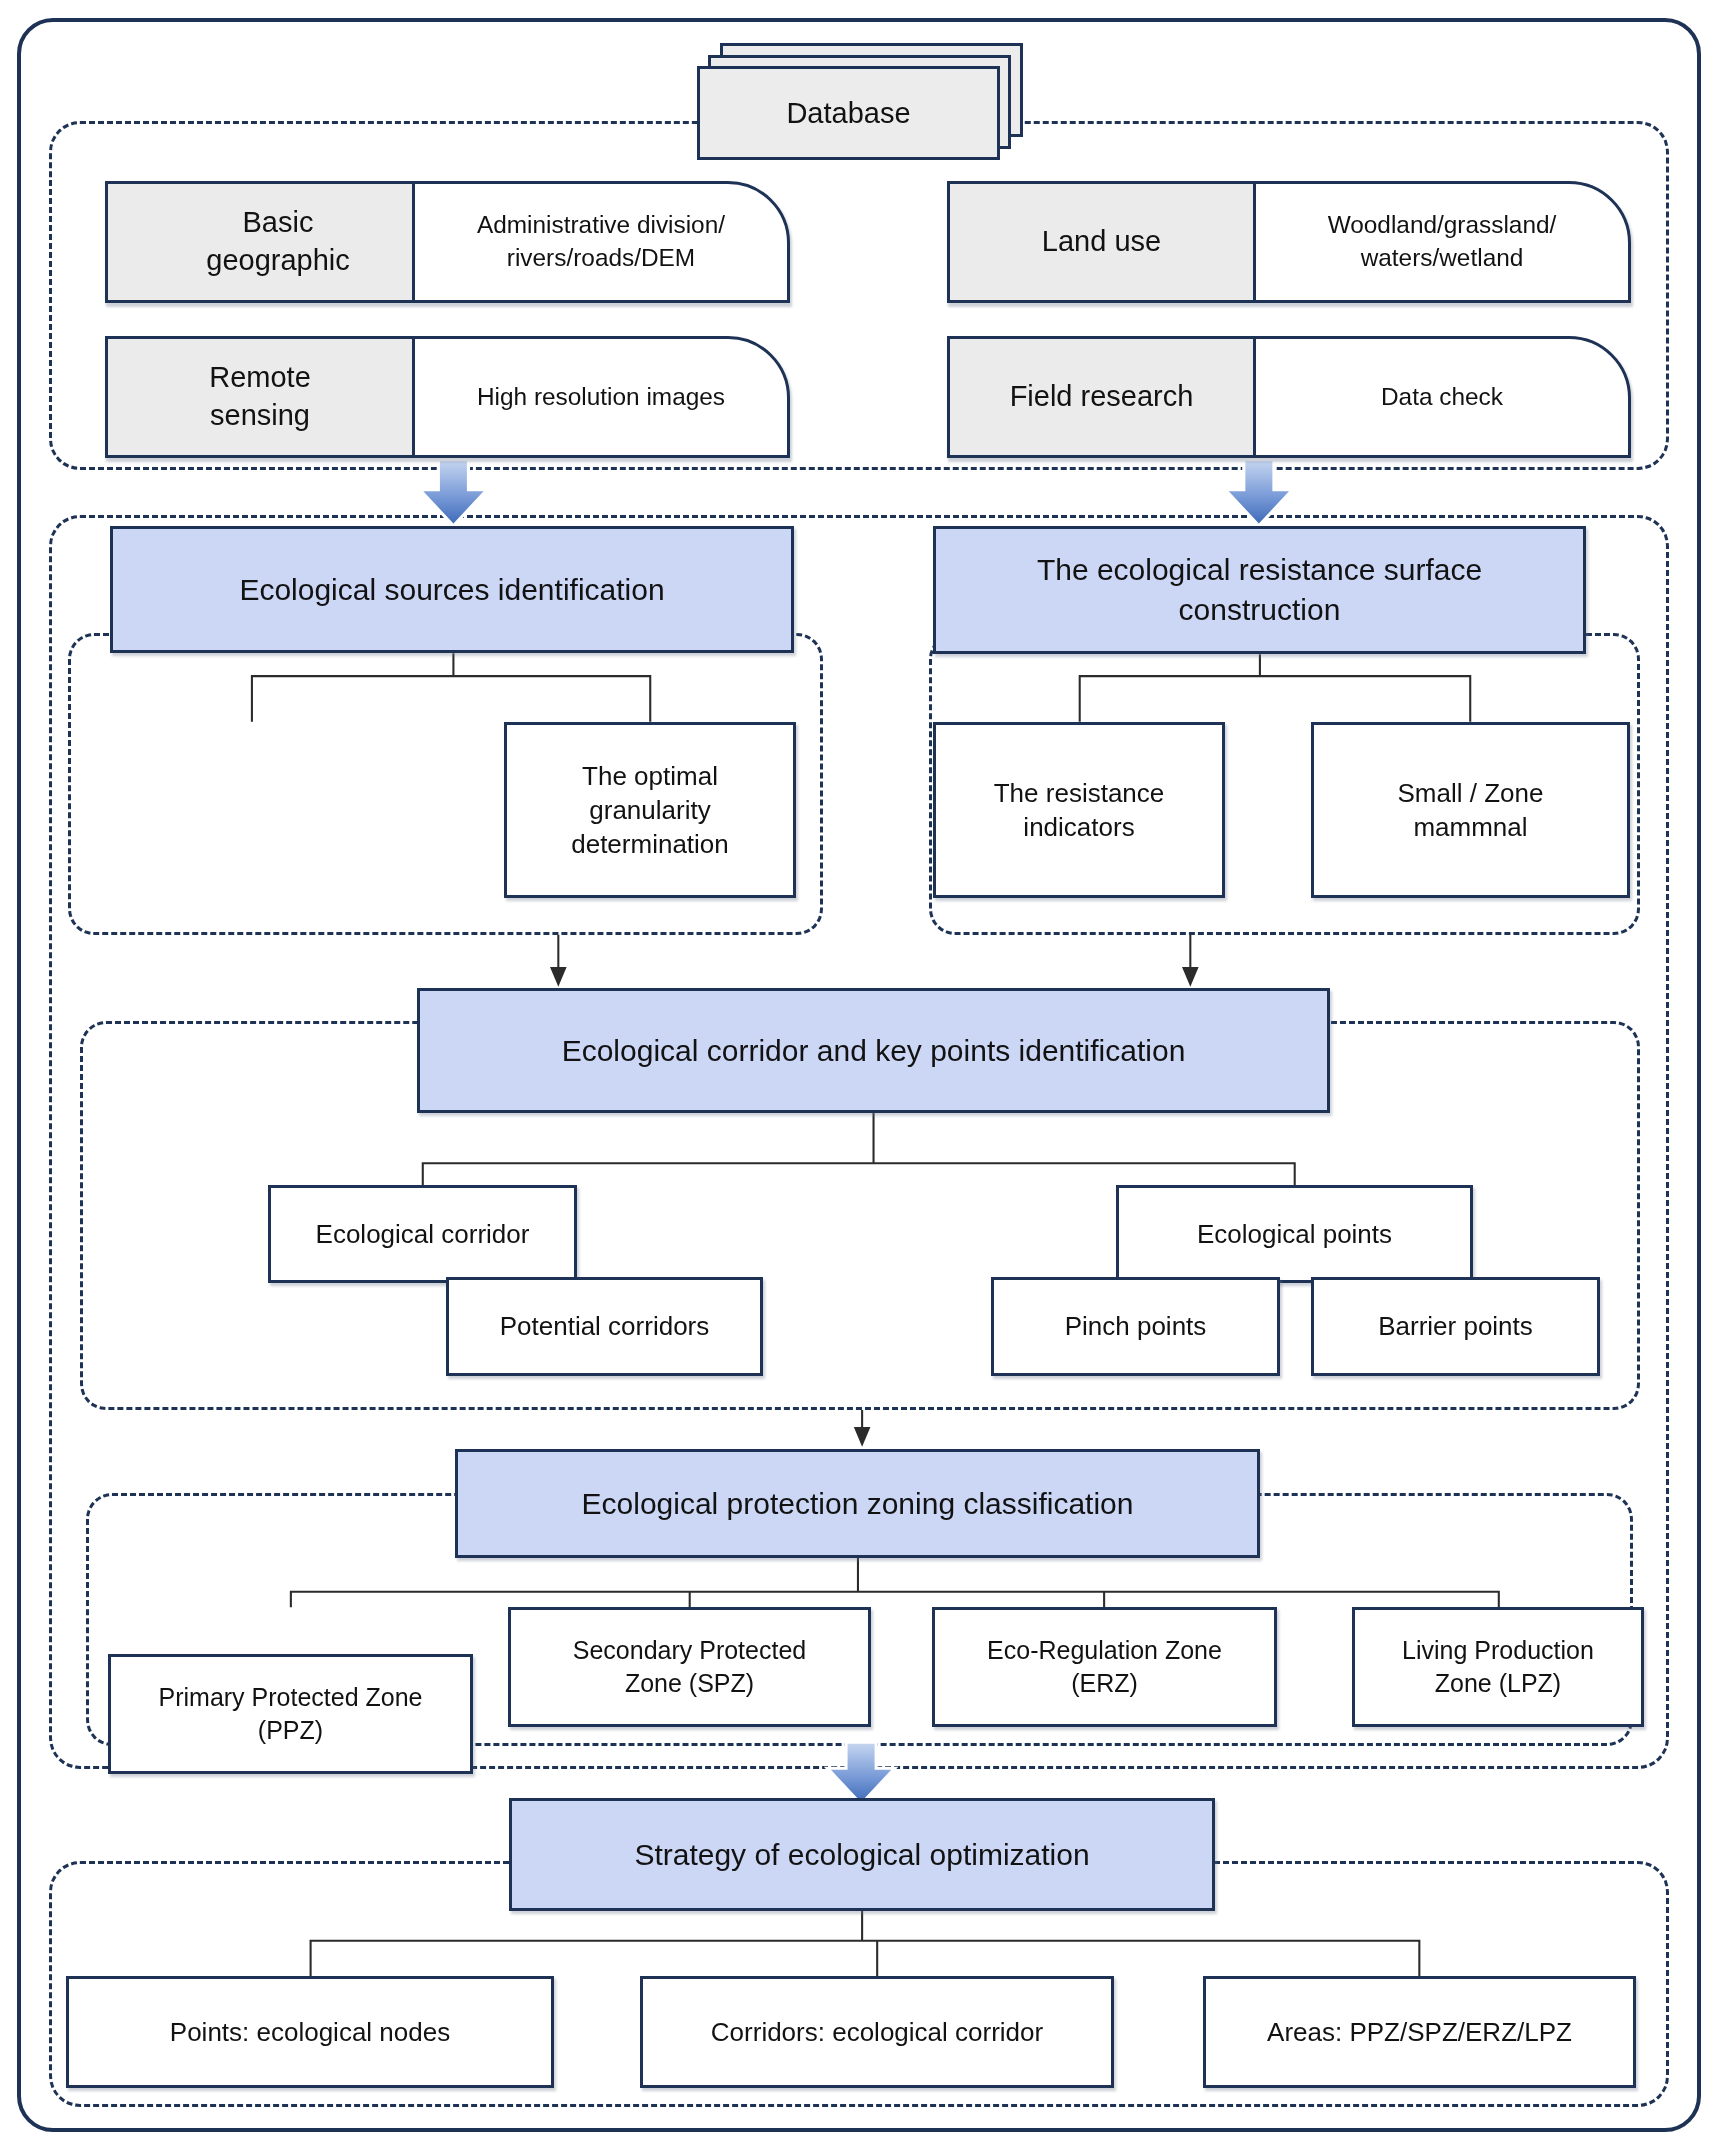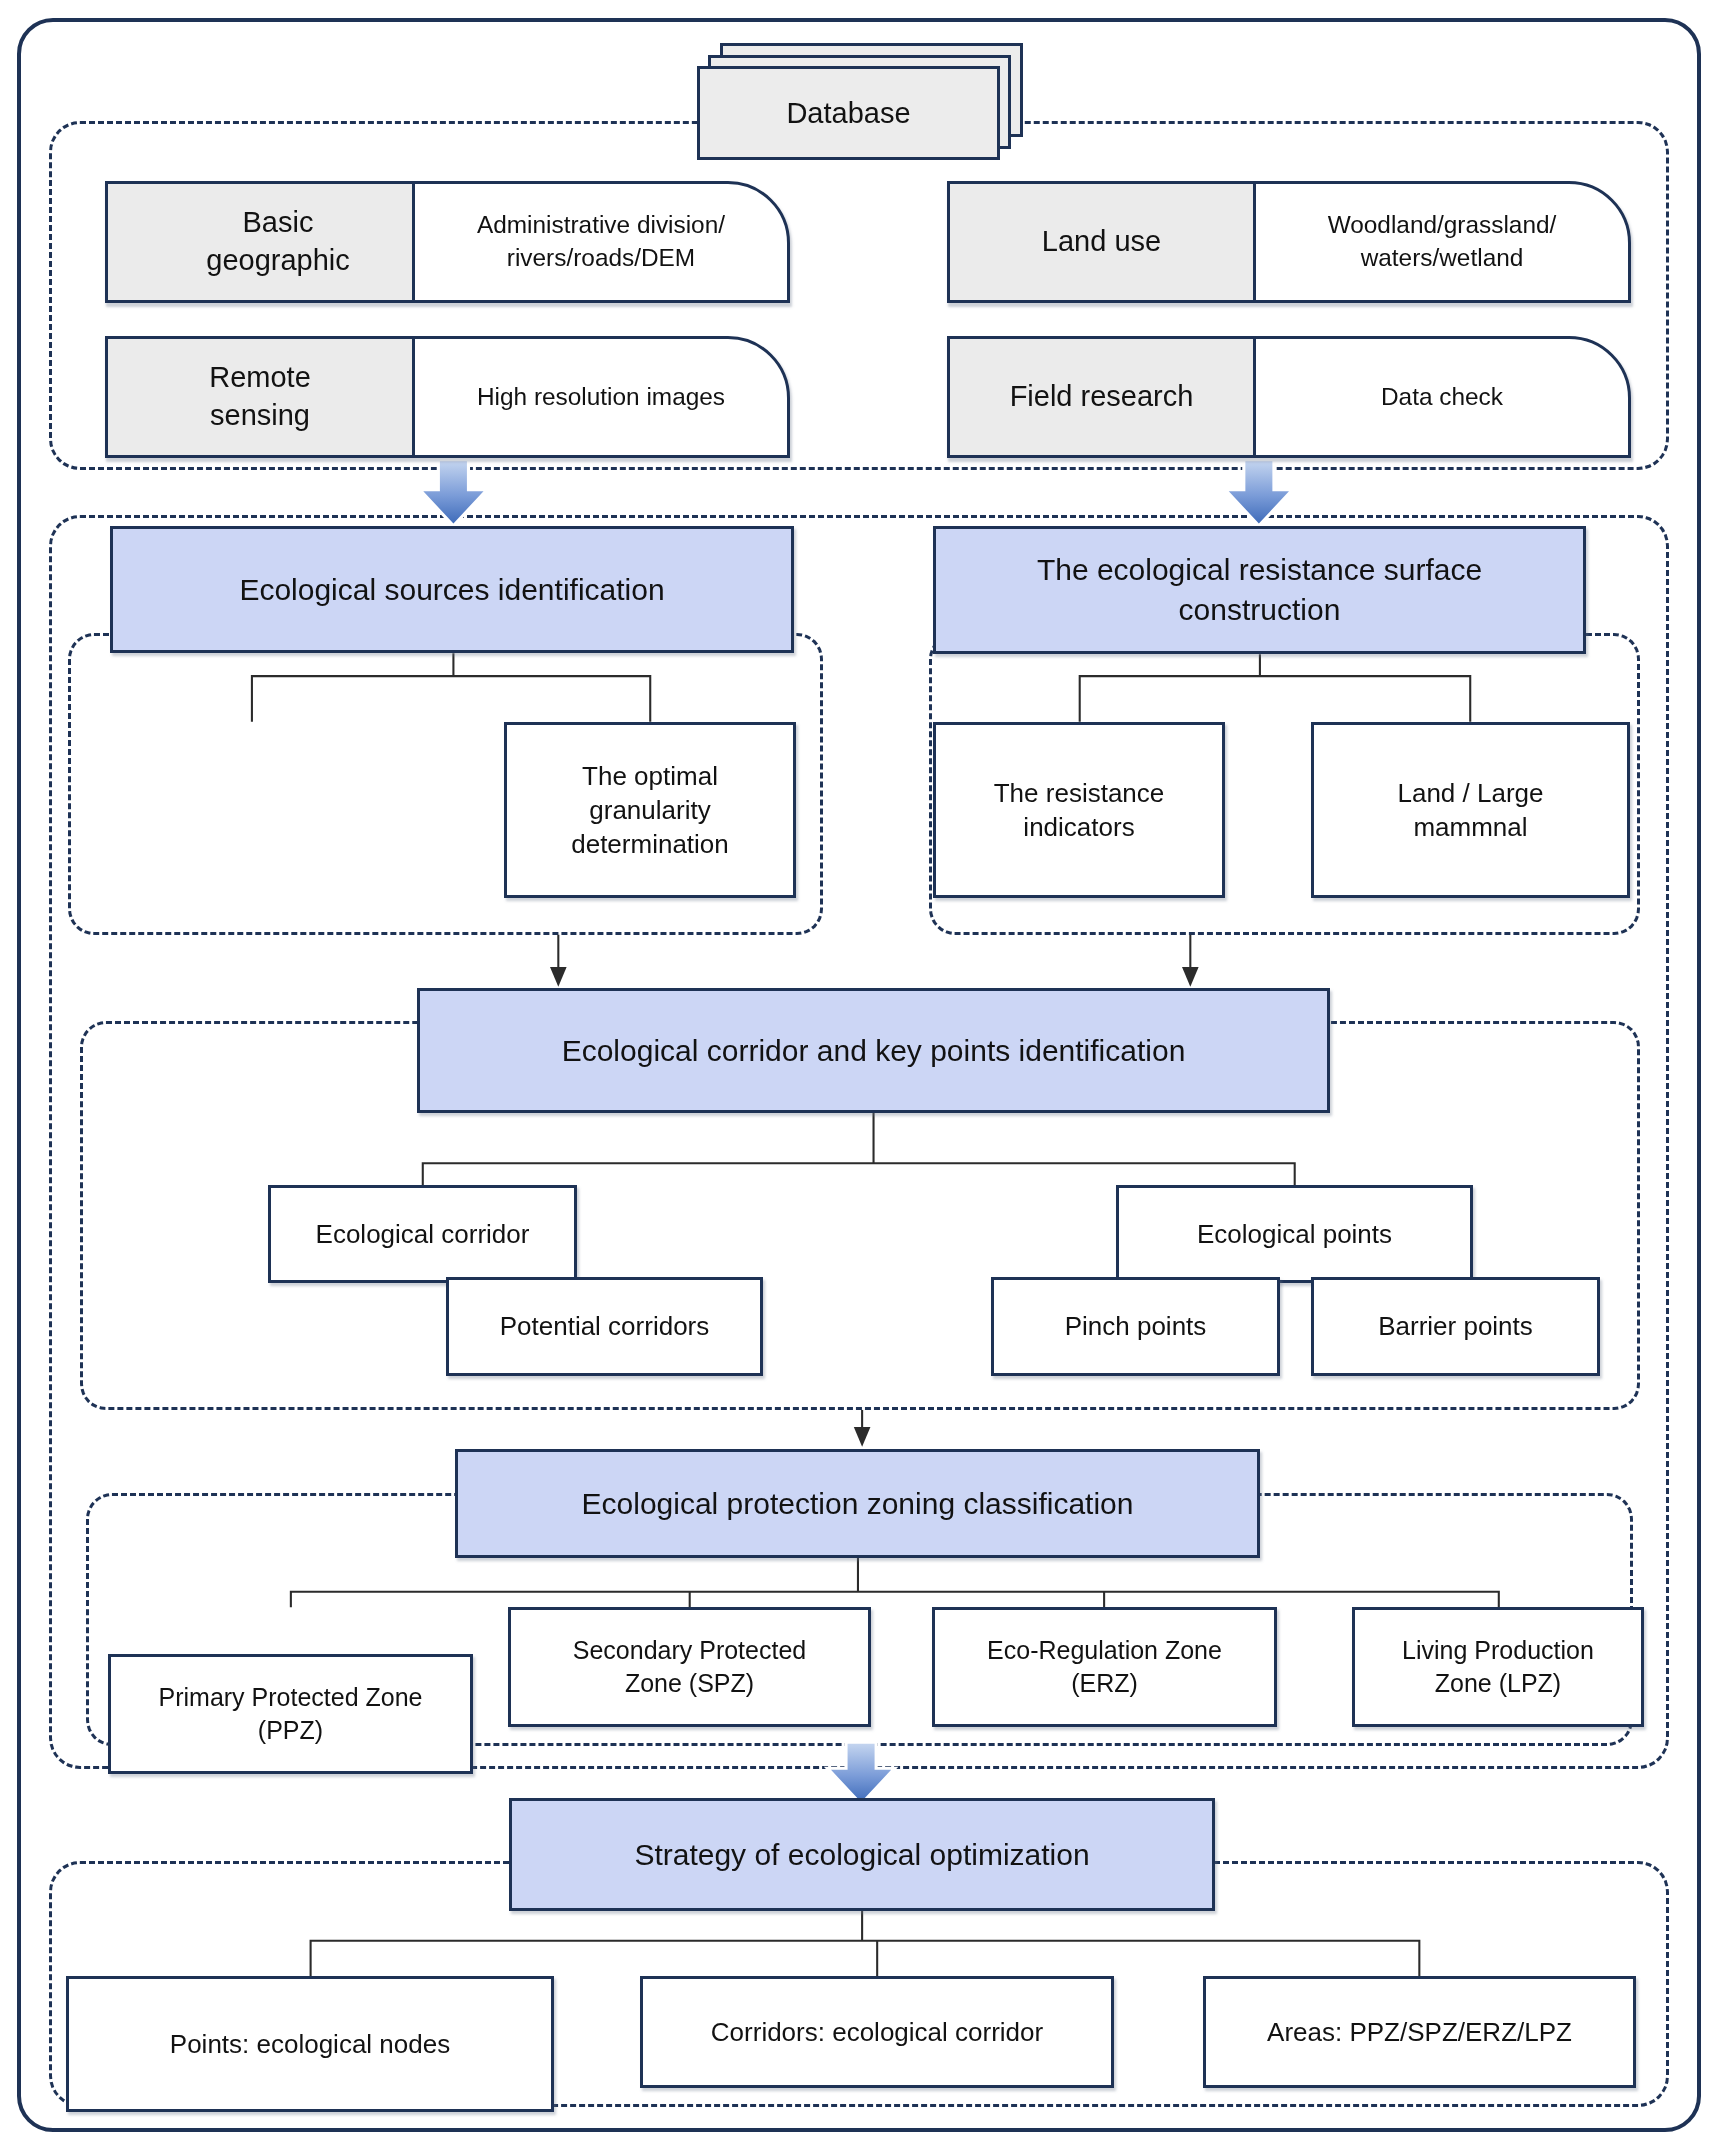--- a/index.html
+++ b/index.html
@@ -113,37 +113,37 @@
   <div class="node blue" style="left:417px;top:988px;width:913px;height:125px;">Ecological corridor and key points identification</div>
   <div class="node blue" style="left:455px;top:1449px;width:805px;height:109px;">Ecological protection zoning classification</div>
   <div class="node blue" style="left:509px;top:1798px;width:706px;height:113px;">Strategy of ecological optimization</div>
 
   <div class="node white" style="left:504px;top:722px;width:292px;height:176px;">The optimal
 granularity
 determination</div>
 
   <div class="node white" style="left:933px;top:722px;width:292px;height:176px;">The resistance
 indicators</div>
-  <div class="node white" style="left:1311px;top:722px;width:319px;height:176px;">Land / Large
+  <div class="node white" style="left:1311px;top:722px;width:319px;height:176px;">Small / Zone
 mammnal</div>
 
   <div class="node white" style="left:268px;top:1185px;width:309px;height:98px;">Ecological corridor</div>
   <div class="node white" style="left:1116px;top:1185px;width:357px;height:98px;">Ecological points</div>
 
   <div class="node white z5" style="left:446px;top:1277px;width:317px;height:99px;">Potential corridors</div>
   <div class="node white z5" style="left:991px;top:1277px;width:289px;height:99px;">Pinch points</div>
   <div class="node white z5" style="left:1311px;top:1277px;width:289px;height:99px;">Barrier points</div>
 
   <div class="node white" style="left:108px;top:1607px;width:365px;height:120px;font-size:25px;margin-top:47px;">Primary Protected Zone
 (PPZ)</div>
   <div class="node white" style="left:508px;top:1607px;width:363px;height:120px;font-size:25px;">Secondary Protected
 Zone (SPZ)</div>
   <div class="node white" style="left:932px;top:1607px;width:345px;height:120px;font-size:25px;">Eco-Regulation Zone
 (ERZ)</div>
   <div class="node white" style="left:1352px;top:1607px;width:292px;height:120px;font-size:25px;">Living Production
 Zone (LPZ)</div>
 
-  <div class="node white" style="left:66px;top:1976px;width:488px;height:136px;">Points: ecological nodes</div>
+  <div class="node white" style="left:66px;top:1976px;width:488px;height:112px;">Points: ecological nodes</div>
   <div class="node white" style="left:640px;top:1976px;width:474px;height:112px;">Corridors: ecological corridor</div>
   <div class="node white" style="left:1203px;top:1976px;width:433px;height:112px;">Areas: PPZ/SPZ/ERZ/LPZ</div>
 
 </div>
 
 
 </body></html>

